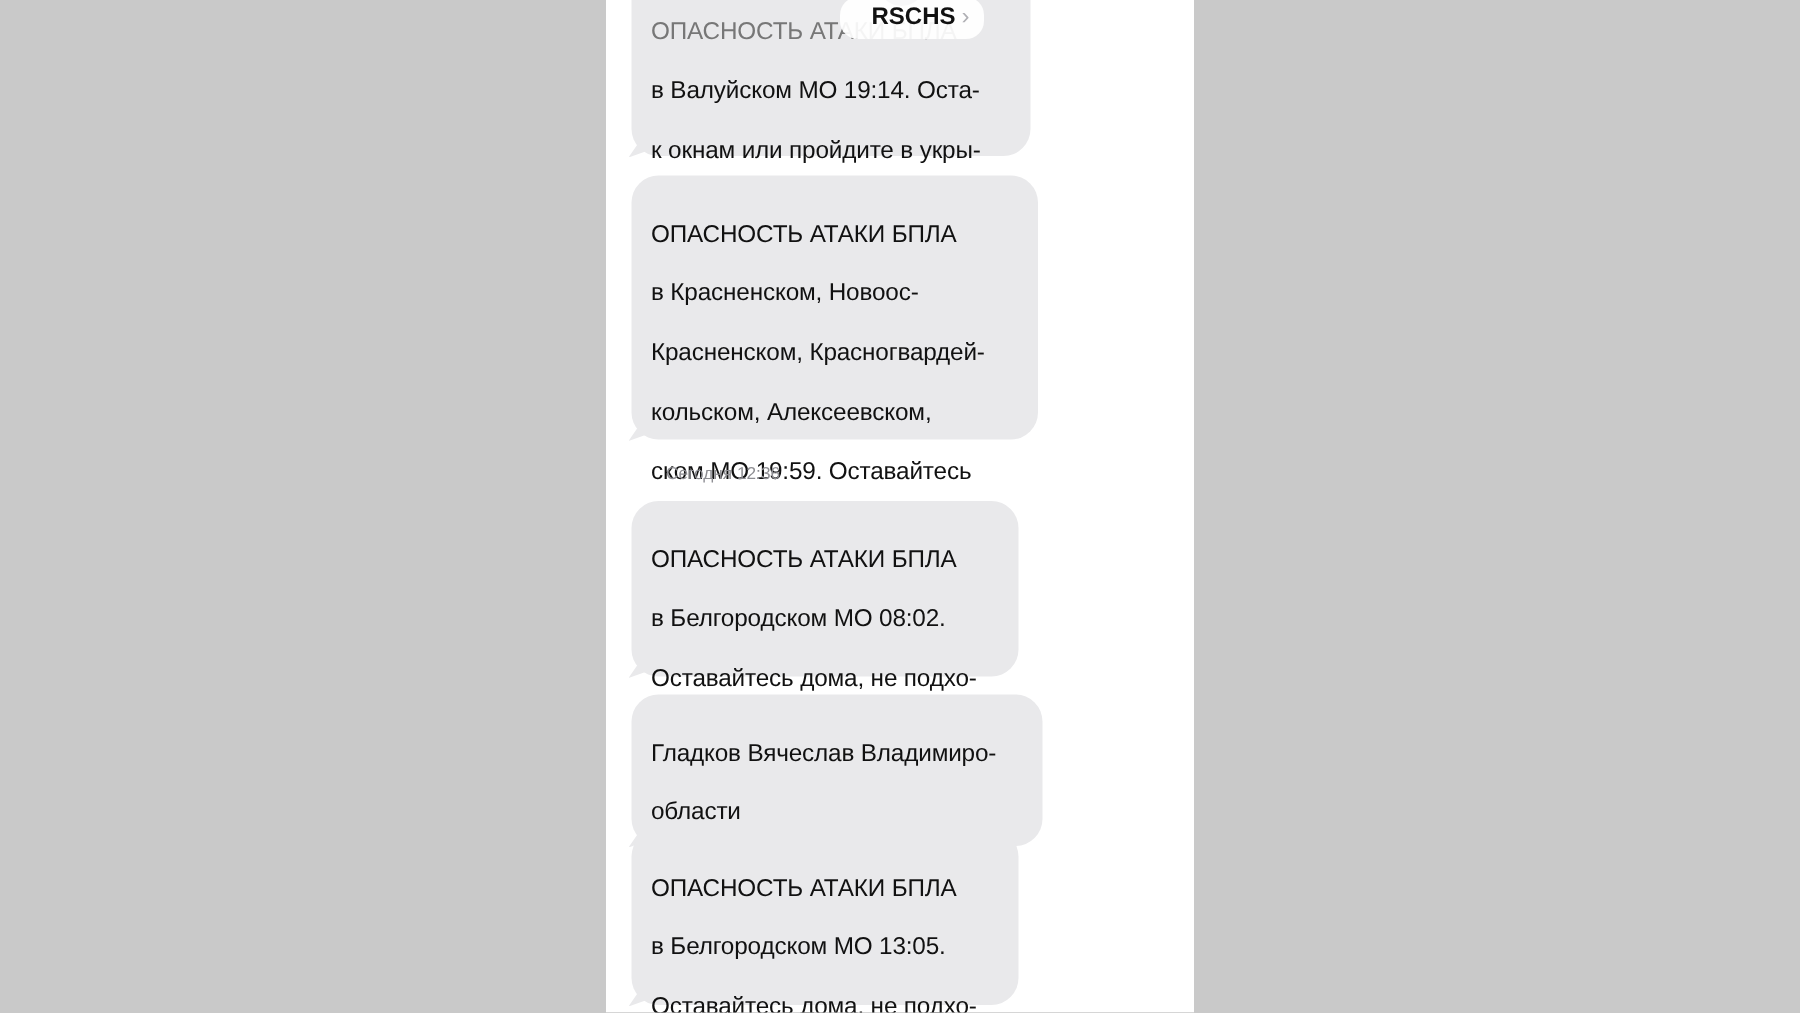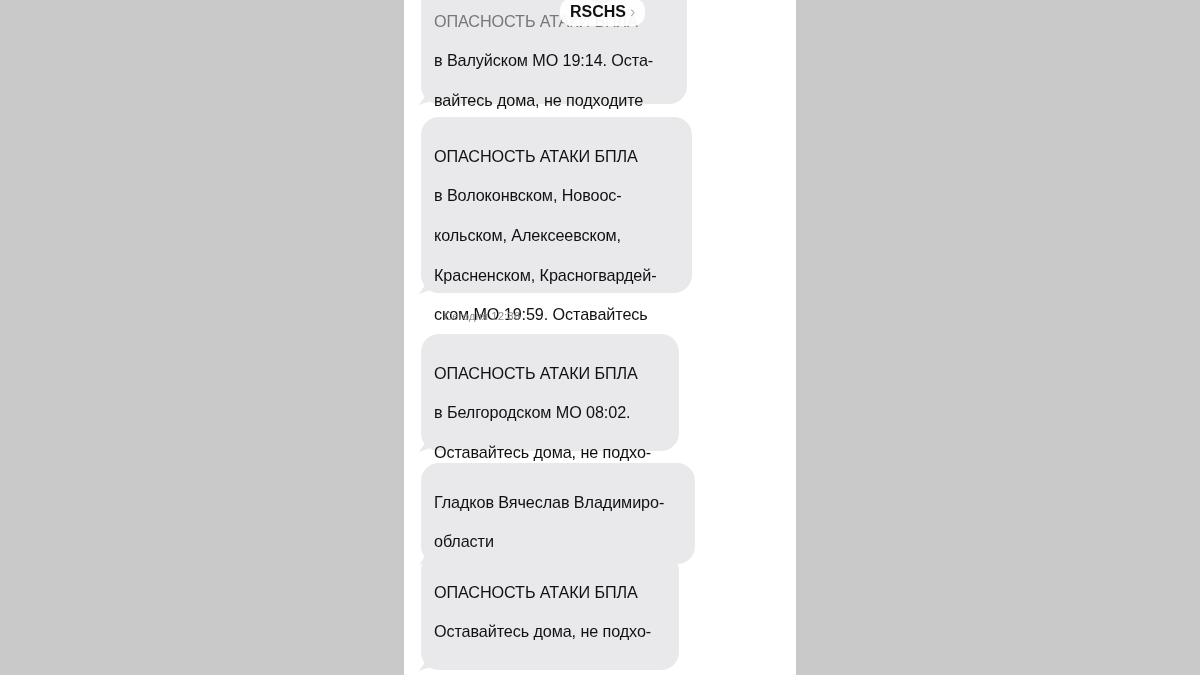--- a/index.html
+++ b/index.html
@@ -30,52 +30,51 @@
   .ts {
     position: absolute; left: 404px; width: 392px; top: 310px; text-align: left;
     padding-left: 40px; box-sizing: border-box;
     font-size: 11.5px; color: #8e8e93;
   }
   .header {
     position: absolute; left: 560px; top: -2px; height: 28px; padding: 0 10px;
     background: rgba(255,255,255,0.92); border-radius: 12px;
     display: flex; align-items: center; gap: 4px;
   }
-  .header .name { font-weight: bold; font-size: 16px; color: #111; }
+  .header .name { font-weight: bold; font-size: 16px; color: #111; margin-left: 11px; }
   .header .chev { color: #b0b0b5; font-size: 16px; }
   .avatar-peek {
     position: absolute; left: 588px; top: -16px; width: 26px; height: 20px;
     border-radius: 50%; background: #6b6b75; opacity: 0.6;
   }
   .faded { color: #777; }
 </style>
 </head>
 <body>
 
 <div class="phone"></div>
 
 <div class="bubble" style="top:-18px; width:266px; height:122px;">
   <span class="line faded">ОПАСНОСТЬ АТАКИ БПЛА</span>
   <span class="line">в Валуйском МО 19:14. Оста-</span>
-  <span class="line">вайтесь дома, не подходите</span>
   <span class="line">к окнам или пройдите в укры-</span>
   <span class="line">тие.</span>
 </div>
 
 <div class="avatar-peek"></div>
 <div class="header">
   <span class="name">RSCHS</span>
   <span class="chev">›</span>
 </div>
 
 <div class="bubble" style="top:117px; width:271px; height:176px;">
   <span class="line">ОПАСНОСТЬ АТАКИ БПЛА</span>
-  <span class="line">в Волоконвском, Новоос-</span>
+  <span class="line">в Красненском, Новоос-</span>
+  <span class="line">Красненском, Красногвардей-</span>
   <span class="line">кольском, Алексеевском,</span>
-  <span class="line">Красненском, Красногвардей-</span>
   <span class="line">ском МО 19:59. Оставайтесь</span>
   <span class="line">дома, не подходите к окнам</span>
   <span class="line">или пройдите в укрытие.</span>
 </div>
 
 <div class="ts">Сегодня 12:36</div>
 
 <div class="bubble" style="top:334px; width:258px; height:117px;">
   <span class="line">ОПАСНОСТЬ АТАКИ БПЛА</span>
   <span class="line">в Белгородском МО 08:02.</span>
@@ -84,16 +83,17 @@
   <span class="line">в укрытие.</span>
 </div>
 
 <div class="bubble" style="top:463px; width:274px; height:101px;">
   <span class="line">Гладков Вячеслав Владимиро-</span>
   <span class="line">области</span>
 </div>
 
 <div class="bubble" style="top:553px; width:258px; height:117px;">
   <span class="line">ОПАСНОСТЬ АТАКИ БПЛА</span>
+  <span class="line">в Белгородском МО 13:05.</span>
   <span class="line">Оставайтесь дома, не подхо-</span>
   
   
 </div>
 
 </body></html>

